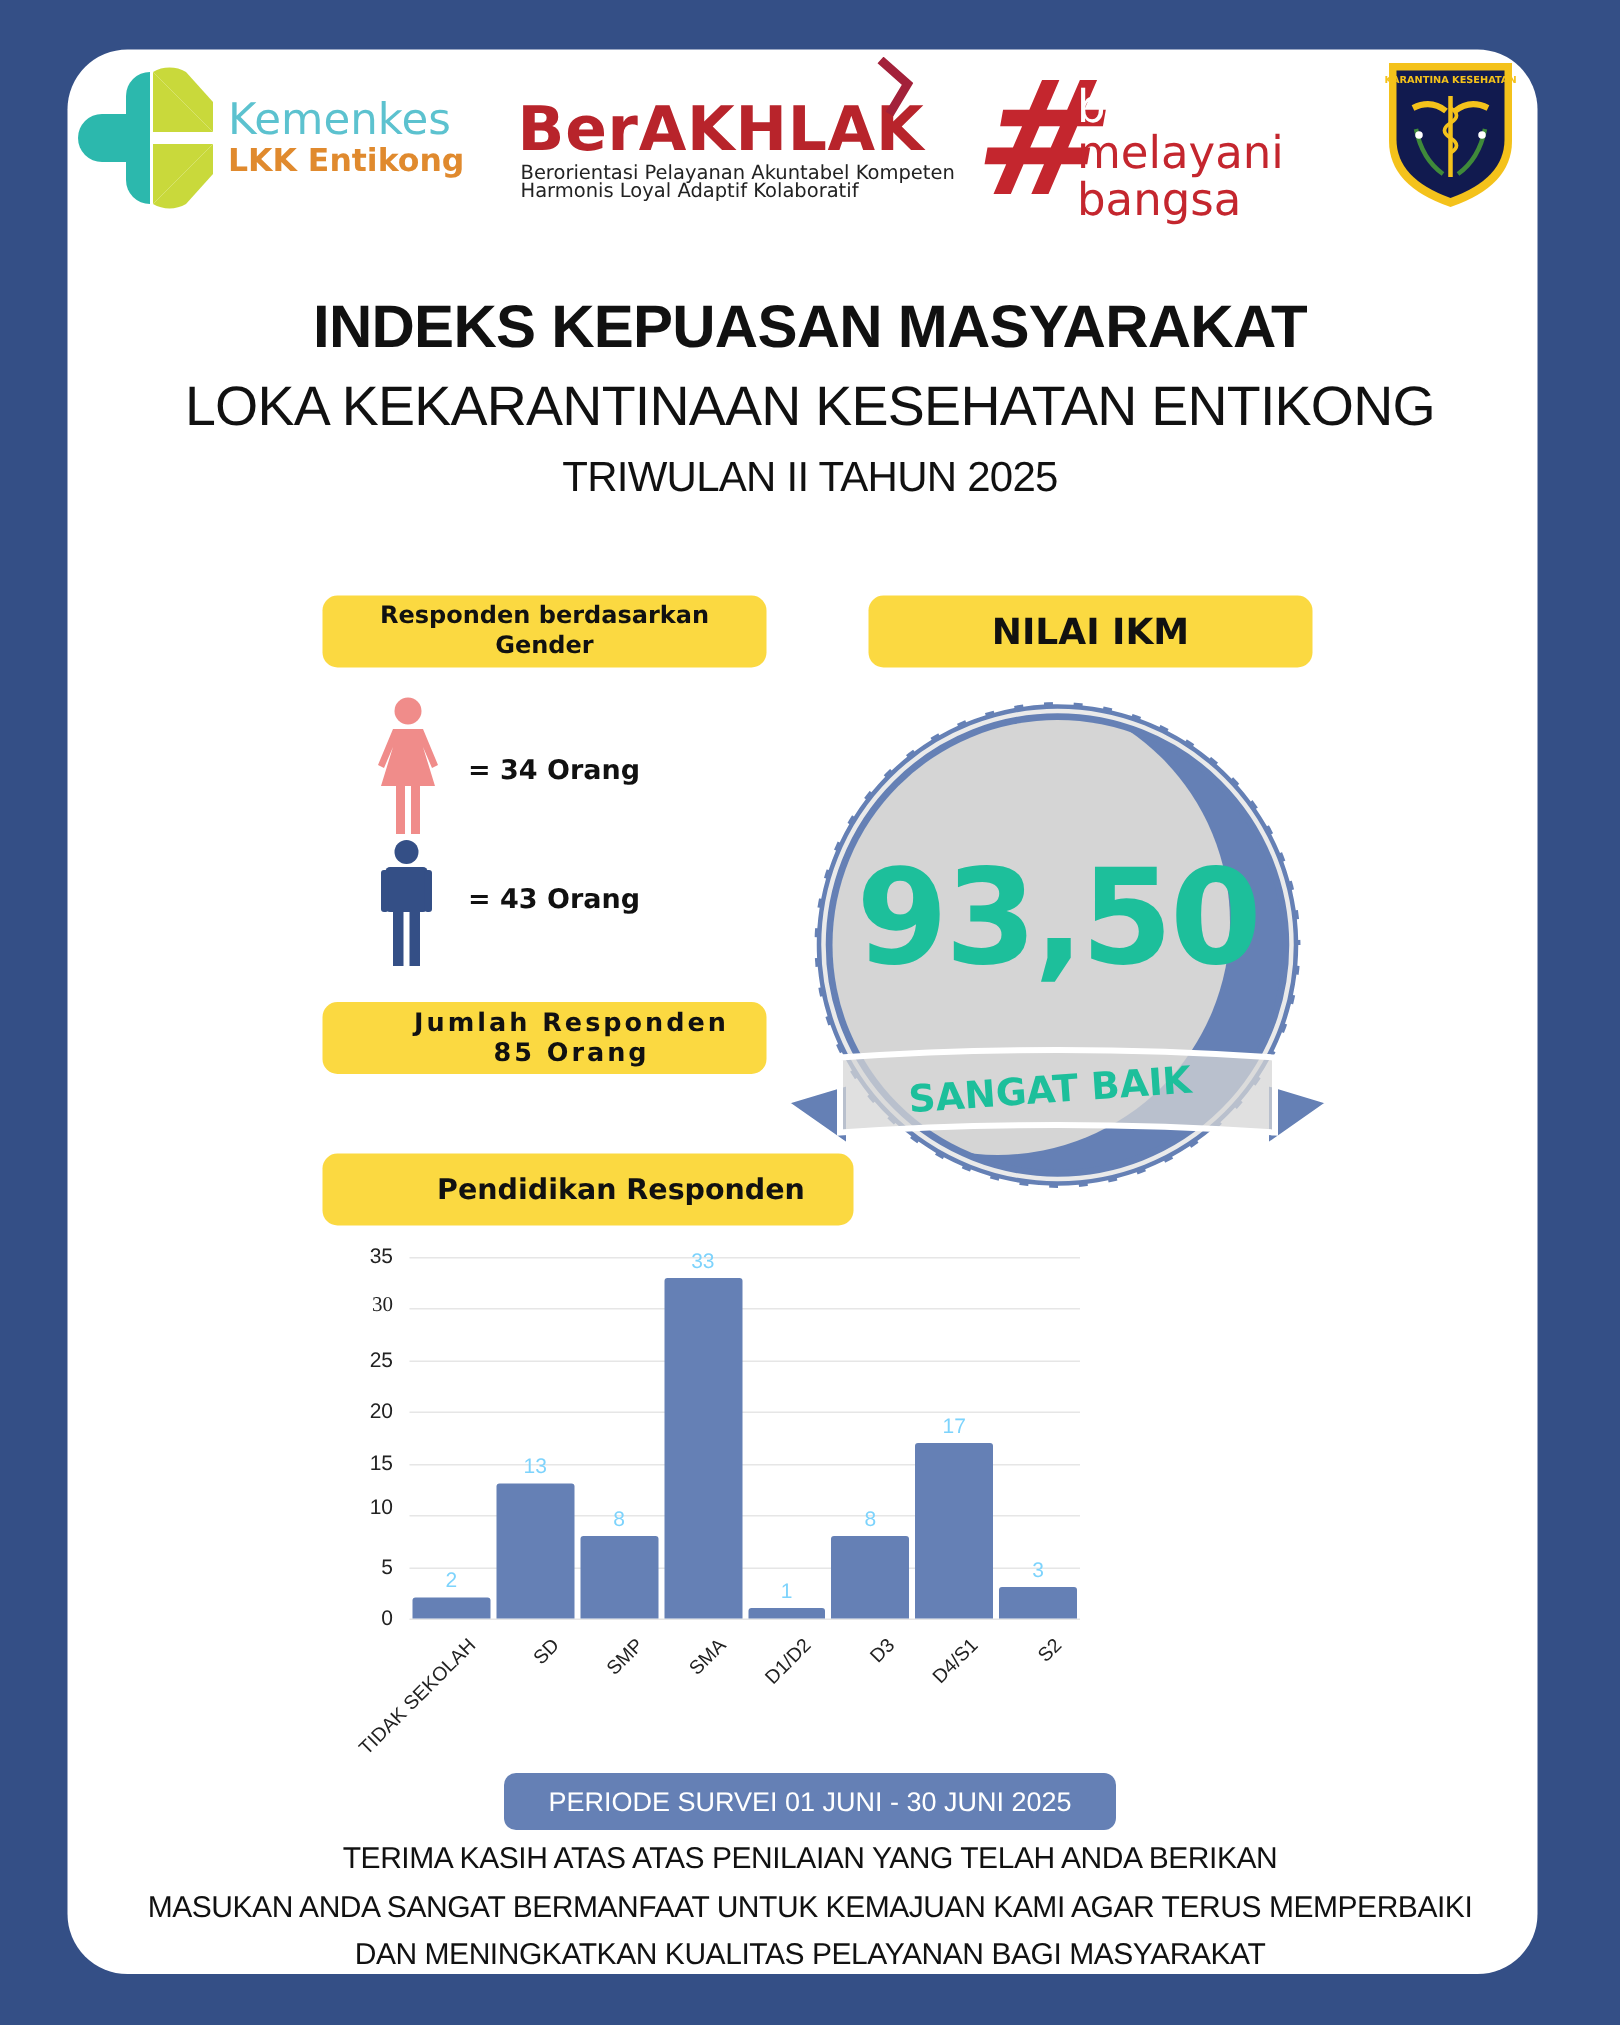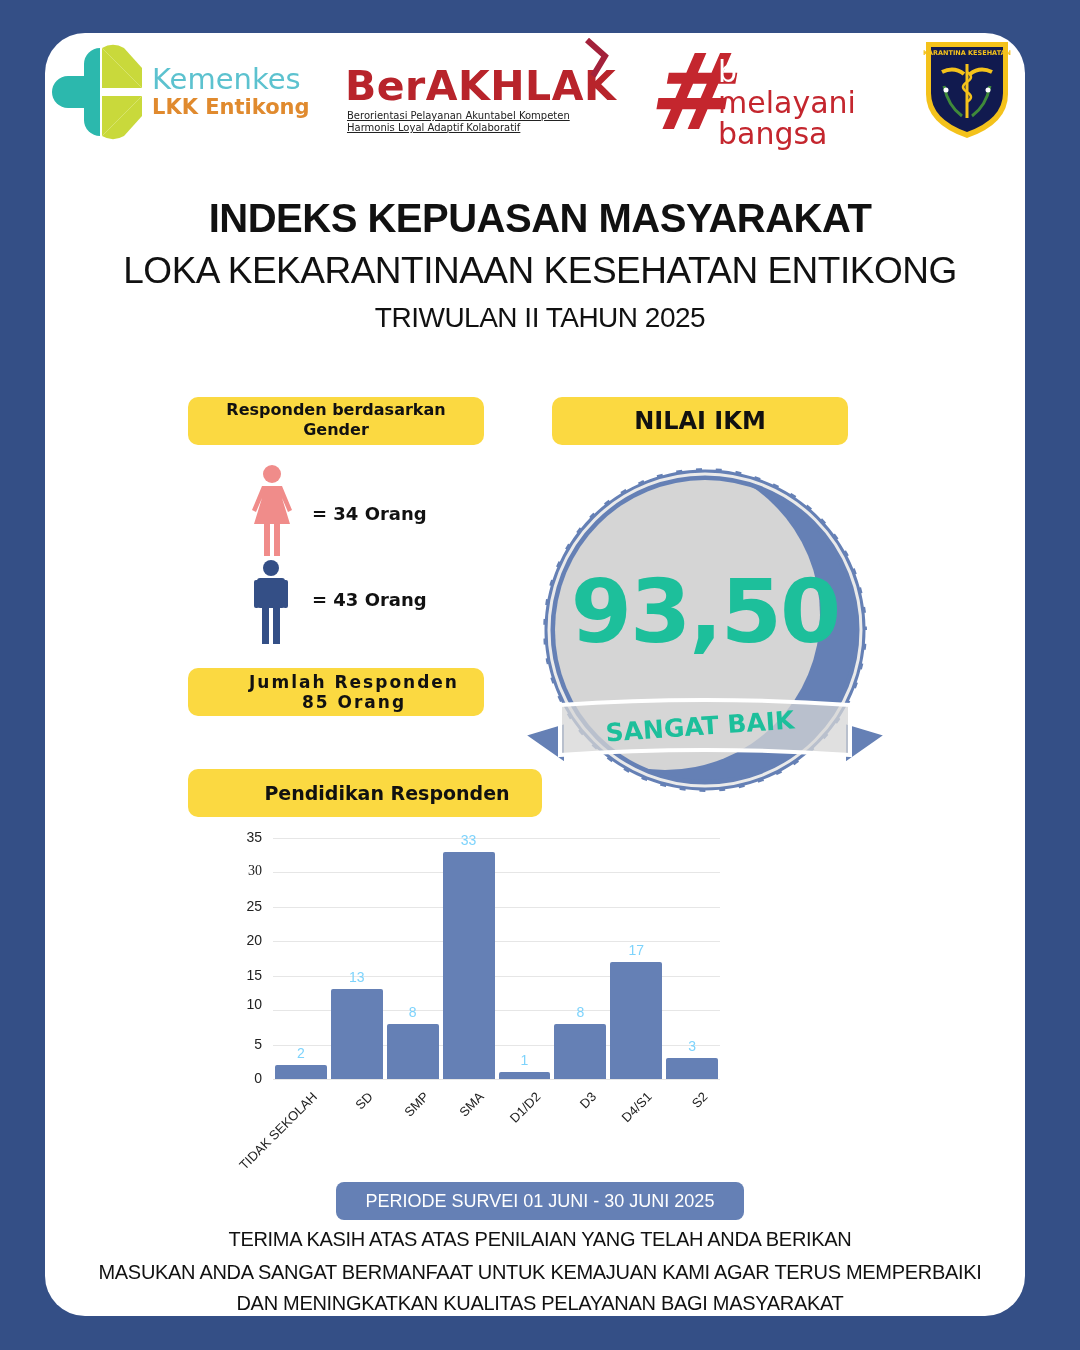--- a/index.html
+++ b/index.html
@@ -4,30 +4,30 @@
 <style>
   * { box-sizing: border-box; margin: 0; padding: 0; }
   html, body { width: 1080px; height: 1350px; }
   body { background: #344f86; position: relative; font-family: "Liberation Sans", sans-serif; overflow: hidden; }
   .card { position: absolute; left: 45px; top: 33px; width: 980px; height: 1283px; background: #ffffff; border-radius: 40px; }
   .abs { position: absolute; }
   
   .kemenkes-text1 { left: 152px; top: 62px; font-size: 29px; color: #5cc2cf; font-family: "DejaVu Sans", sans-serif; }
   .kemenkes-text2 { left: 152px; top: 95px; font-size: 21px; color: #e08a2e; font-weight: bold; font-family: "DejaVu Sans", sans-serif; }
   .berakhlak-title { left: 345px; top: 62px; font-size: 41px; font-weight: bold; color: #b8242b; letter-spacing: 0.5px; font-family: "DejaVu Sans", sans-serif; }
-  .berakhlak-sub { left: 347px; top: 110px; font-size: 10px; color: #222; line-height: 12px; font-family: "DejaVu Sans", sans-serif; text-decoration: underline; }
+  .berakhlak-sub { left: 347px; top: 110px; font-size: 13px; color: #222; line-height: 12px; font-family: "DejaVu Sans", sans-serif; }
   .hash { left: 652px; top: 40px; font-size: 106px; font-weight: bold; color: #c4262e; font-family: "DejaVu Sans", sans-serif; line-height: 106px; transform: skewX(-10deg); }
   .bmb { left: 718px; top: 44px; font-size: 30px; line-height: 31px; font-family: "DejaVu Sans", sans-serif; }
   .bmb .l1 { color: #ffffff; margin-top: 12px; }
   .bmb .l2, .bmb .l3 { color: #c4262e; }
   
   .title1 { left: 0; width: 1080px; top: 196px; text-align: center; font-size: 40px; font-weight: bold; color: #111; letter-spacing: -0.5px; }
   .title2 { left: 0; width: 1080px; top: 250px; text-align: center; font-size: 37px; color: #111; letter-spacing: -0.5px; }
   .title3 { left: 0; width: 1080px; top: 302px; text-align: center; font-size: 28px; color: #111; letter-spacing: -0.5px; }
-  .pill { background: #fbd941; border-radius: 10px; text-align: center; color: #111; font-weight: bold; font-family: "DejaVu Sans", sans-serif; }
+  .pill { background: #fbd941; border-radius: 10px; text-align: center; color: #111; font-weight: bold; font-family: "DejaVu Sans", sans-serif; margin-left: 27px; }
   .pill-gender { left: 188px; top: 397px; width: 296px; height: 48px; font-size: 16px; line-height: 20px; padding-top: 3px; }
   .pill-ikm { left: 552px; top: 397px; width: 296px; height: 48px; font-size: 24px; line-height: 48px; }
   .pill-total { left: 188px; top: 668px; width: 296px; height: 48px; font-size: 17px; line-height: 20px; padding-top: 4px; letter-spacing: 2px; padding-left: 36px; }
   .pill-edu { left: 188px; top: 769px; width: 354px; height: 48px; font-size: 19px; line-height: 48px; padding-left: 44px; }
   .gender-text { font-size: 18px; font-weight: bold; color: #111; font-family: "DejaVu Sans", sans-serif; }
   .female-count { left: 312px; top: 503px; }
   .male-count { left: 312px; top: 589px; }
   
   .badge { left: 515px; top: 465px; width: 380px; height: 355px; }
   .ikm-value { left: 560px; top: 560px; width: 290px; text-align: center; font-size: 88px; font-weight: bold; color: #1dbf9b; font-family: "DejaVu Sans", sans-serif; letter-spacing: -2px; }

